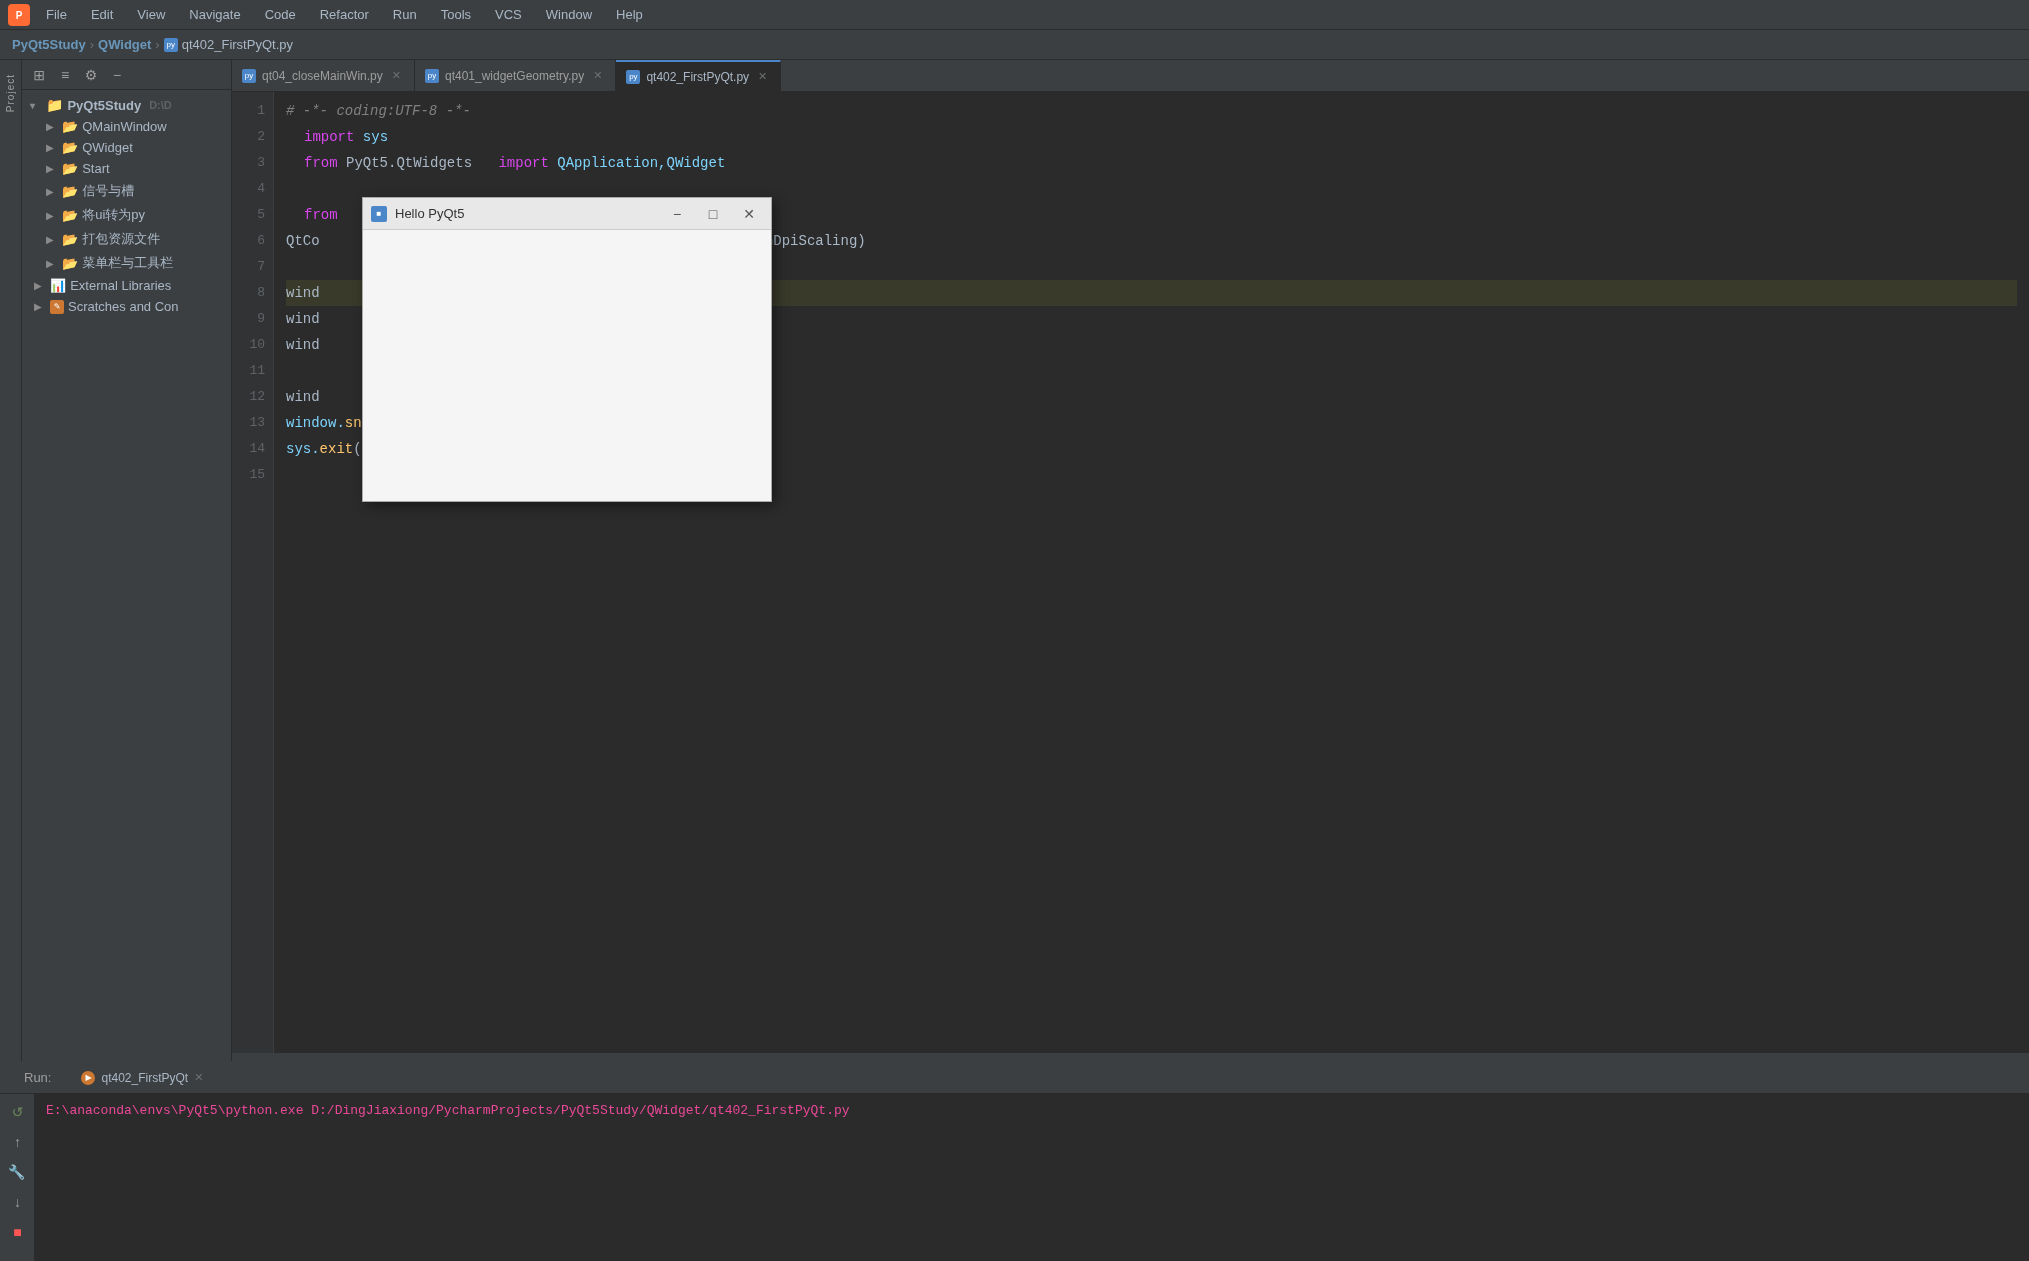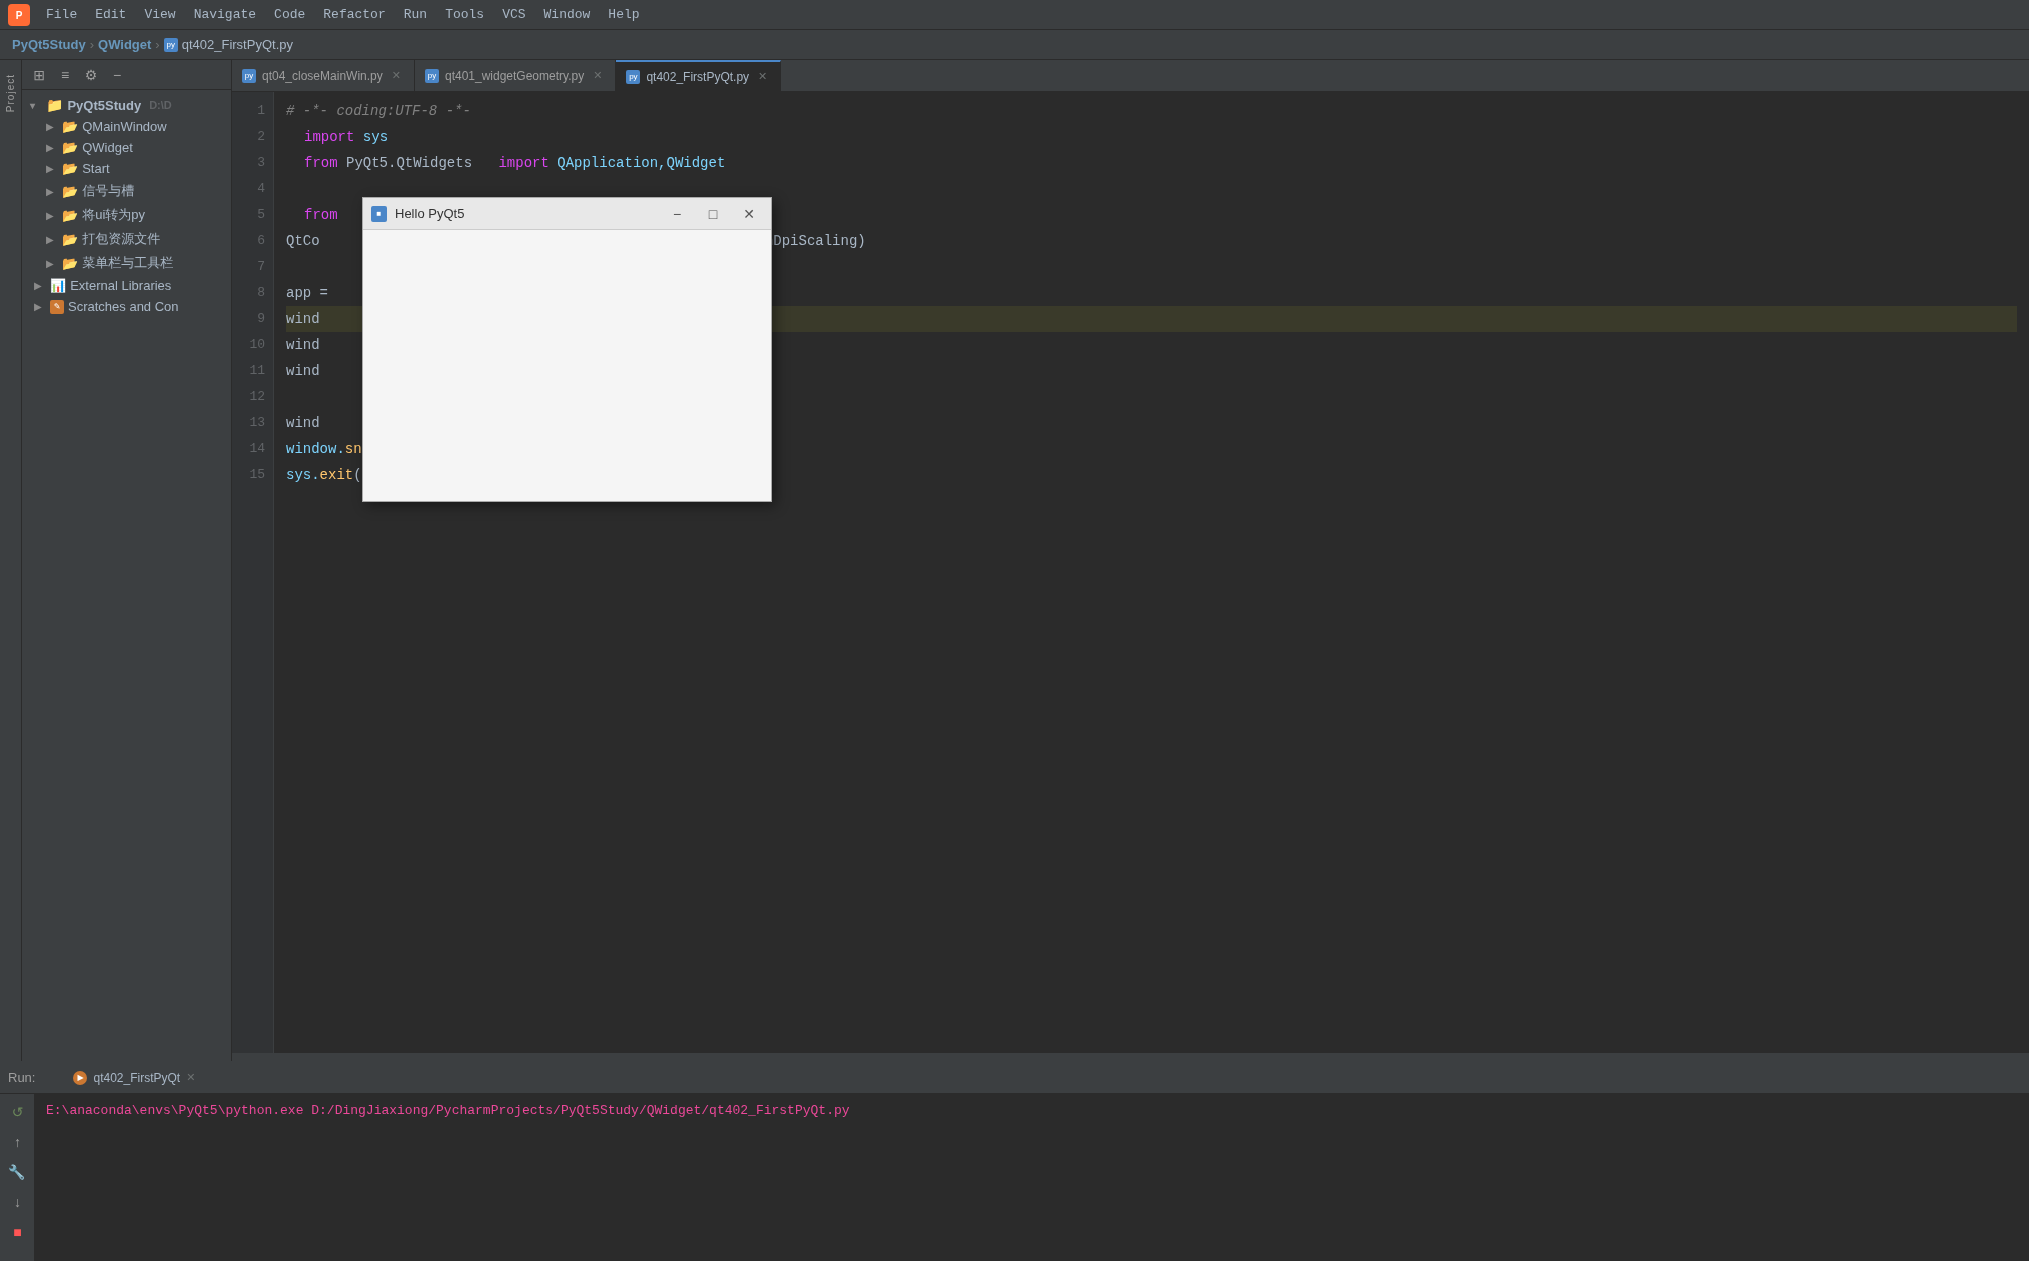--- a/index.html
+++ b/index.html
@@ -28,21 +28,21 @@
       width: 22px;
       height: 22px;
       margin-right: 8px;
       background: #ff6b35;
       border-radius: 4px;
       display: flex; align-items: center; justify-content: center;
       font-weight: bold; font-size: 11px; color: white;
       flex-shrink: 0;
     }
     .menu-items {
-      display: flex; gap: 2px; font-family: Liberation Mono, monospace;
+      display: flex; gap: 8px;
     }
     .menu-item {
       padding: 3px 8px;
       font-size: 13px;
       color: #a9b7c6;
       cursor: pointer;
       border-radius: 3px;
     }
     .menu-title {
       position: absolute;
@@ -268,22 +268,22 @@
       border-top: 1px solid #3c3f41;
       display: flex;
       flex-direction: column;
     }
     .bottom-tab-bar {
       display: flex;
       align-items: center;
       background: #3c3f41;
       height: 32px;
       border-bottom: 1px solid #2b2b2b;
-      padding: 0 8px;
-      gap: 20px;
+      padding: 0 24px;
+      gap: 12px;
     }
     .bottom-tab {
       display: flex;
       align-items: center;
       padding: 0 10px;
       height: 32px;
       font-size: 12px;
       color: #a9b7c6;
       cursor: pointer;
       gap: 6px;
@@ -532,23 +532,20 @@
               <span class="kw">from</span><span> PyQt5.QtWidgets </span><span class="kw">import</span><span> </span><span class="identifier">QApplication,QWidget</span>
             </div>
             <div class="code-line"></div>
             <div class="code-line">
               <span class="kw">from</span><span>                                    </span><span class="kw">import</span><span> QtCore</span>
             </div>
             <div class="code-line">
               <span>QtCo</span><span>                                    </span><span>e.Qt.AA_EnableHighDpiScaling)</span>
             </div>
             <div class="code-line"></div>
-            <div class="code-line">
-              <span>app =</span>
-            </div>
             <div class="code-line highlighted">
               <span>wind</span>
             </div>
             <div class="code-line">
               <span>wind</span>
             </div>
             <div class="code-line">
               <span>wind</span>
             </div>
             <div class="code-line"></div>

